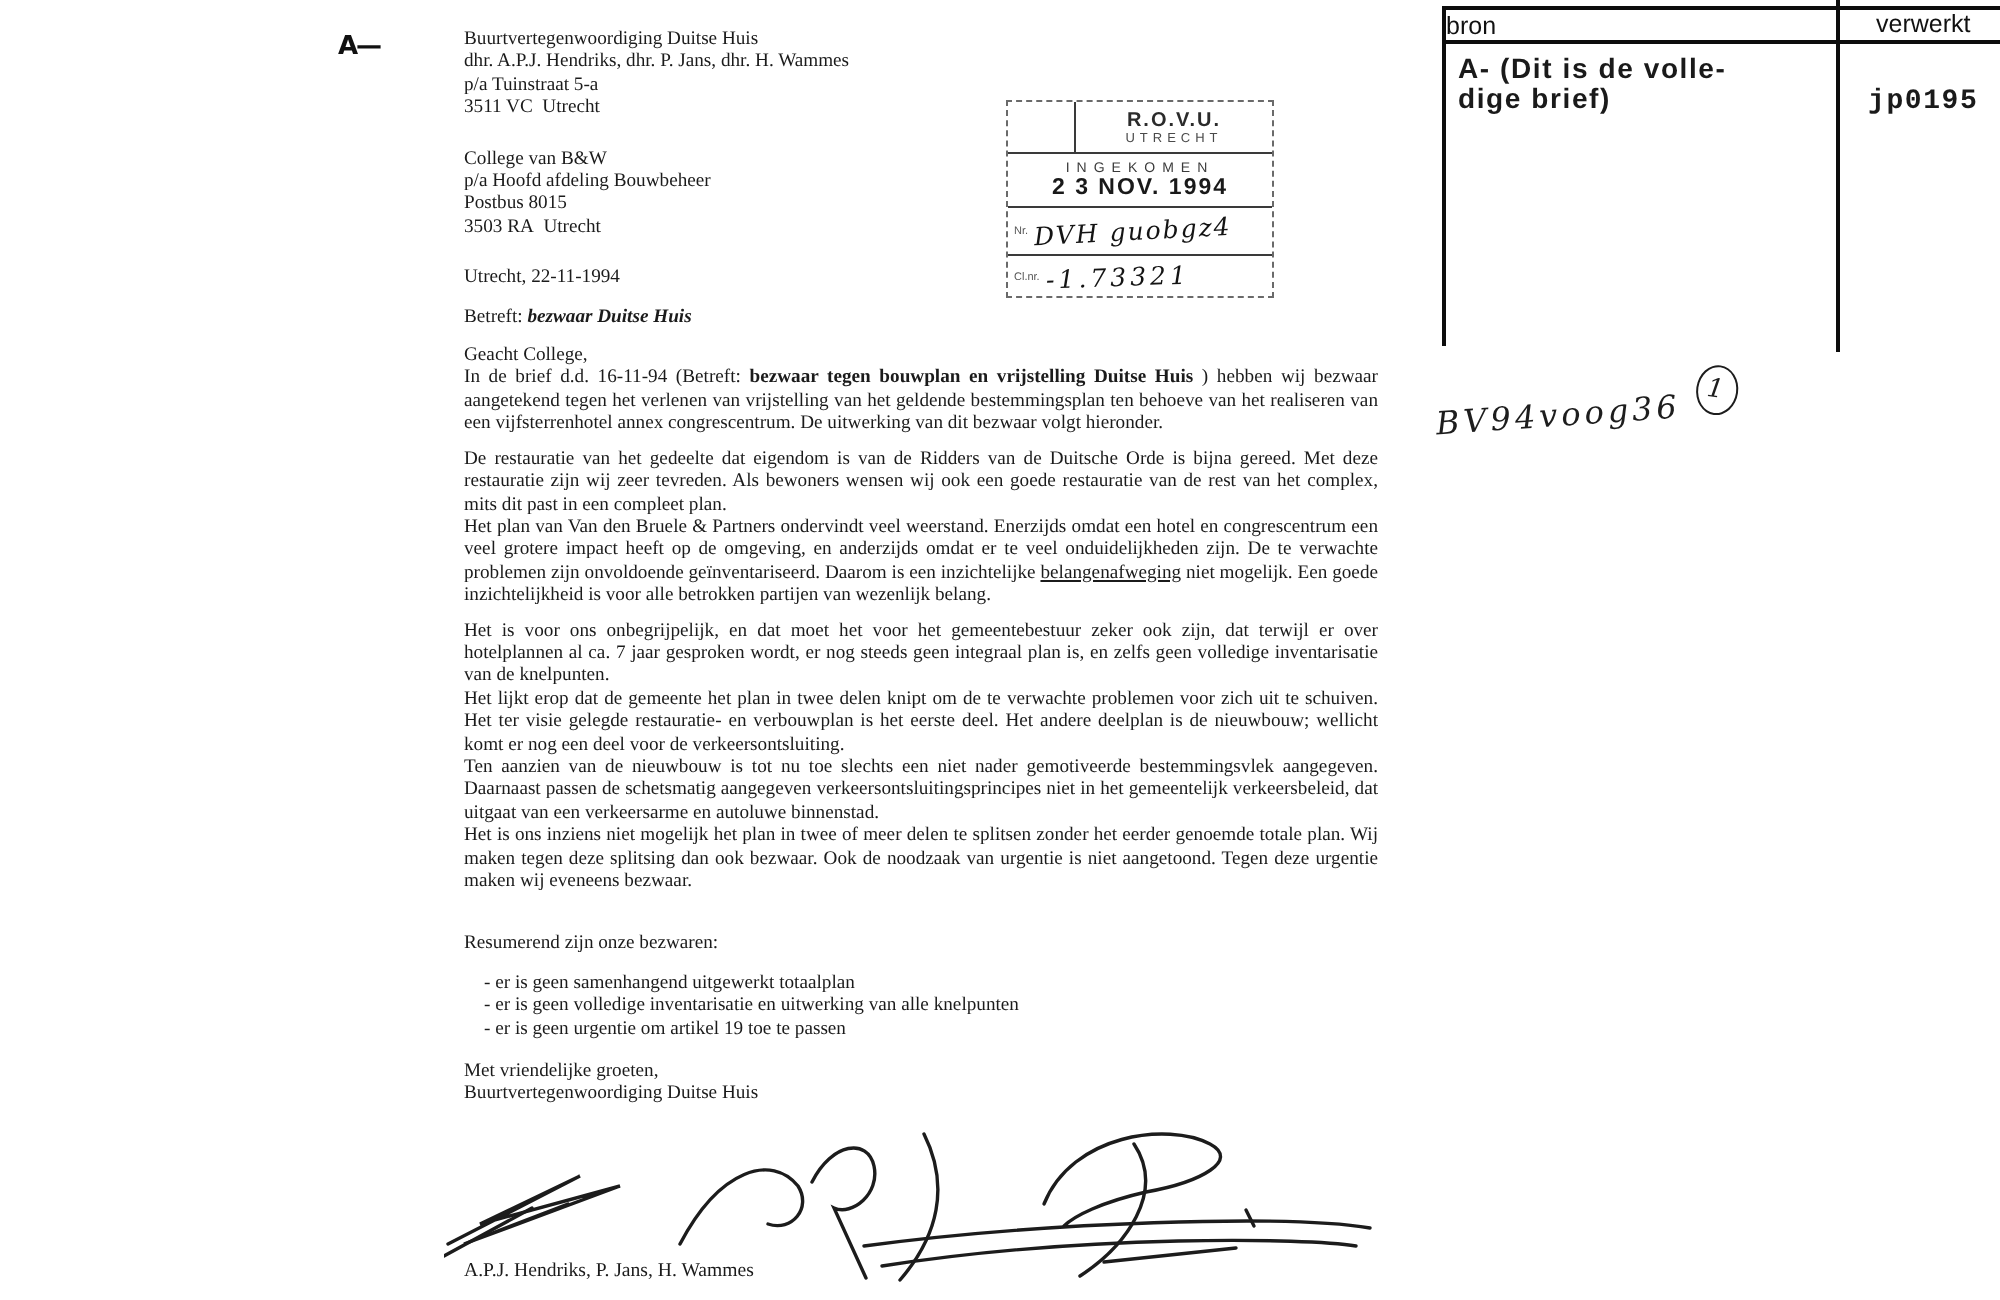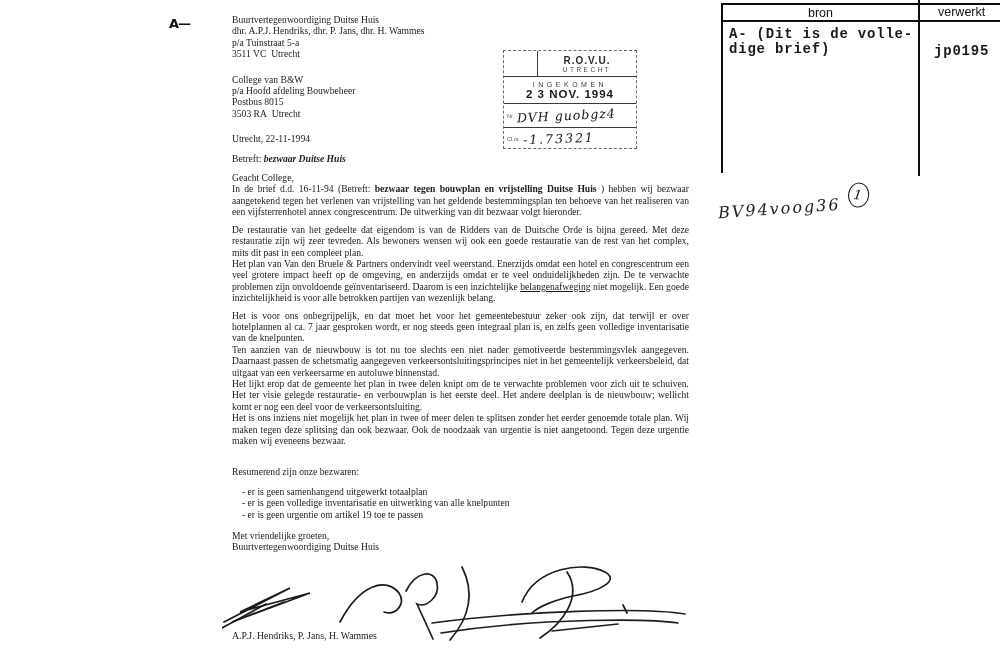--- a/index.html
+++ b/index.html
@@ -55,25 +55,25 @@
   .hand{font-family:"DejaVu Serif",serif;font-style:italic;color:#141414;}
   .stamp-ref{font-size:12.5px;transform:rotate(-3deg);letter-spacing:1px;}
   .stamp-clnr{font-size:12.5px;letter-spacing:2px;transform:rotate(-2deg);}
 
   
   .routing{position:absolute;left:721px;top:3px;width:279px;height:170px;
            border-top:2px solid #0d0d0d;border-left:2px solid #0d0d0d;box-sizing:border-box;
            font-family:"Liberation Sans",sans-serif;color:#111;}
   .rt-divider{position:absolute;left:195px;top:-6px;width:2px;height:177px;background:#0d0d0d;}
   .rt-header{display:flex;height:17px;border-bottom:2px solid #0d0d0d;box-sizing:border-box;}
-  .rt-h1{width:195px;text-align:center;font-size:12.5px;line-height:16px;}
+  .rt-h1{width:195px;font-size:12.5px;line-height:16px;}
   .rt-h2{flex:1;padding-left:20px;font-size:12.5px;line-height:15px;}
   .rt-body{display:flex;}
   .rt-c1{width:195px;padding:5px 0 0 6px;box-sizing:border-box;
-         font-family:Liberation Mono, monospace;font-weight:bold;font-size:14px;
+         font-family:Liberation Sans, sans-serif;font-weight:bold;font-size:14px;
          letter-spacing:0.8px;line-height:15px;color:#1a1a1a;}
   .rt-c2{flex:1;padding:21px 0 0 16px;font-family:"Liberation Mono",monospace;
          font-weight:bold;font-size:14px;letter-spacing:0.8px;color:#1a1a1a;}
 
   
   .file-note{position:absolute;left:718px;top:196px;transform:rotate(-4deg);
              font-family:"DejaVu Serif",serif;font-style:italic;font-size:16px;
              letter-spacing:2px;color:#1d1d1d;white-space:nowrap;}
   .circled{display:inline-block;width:19px;height:23px;line-height:23px;text-align:center;
            border:1.6px solid #1d1d1d;border-radius:50%;font-size:13px;
@@ -107,22 +107,22 @@
 
     <p class="p1"><span>In de brief d.d. 16-11-94 (Betreft: </span><span class="em-it">bezwaar tegen bouwplan en vrijstelling Duitse Huis</span><span> ) hebben wij bezwaar aangetekend tegen het verlenen van vrijstelling van het geldende bestemmingsplan ten behoeve van het realiseren van een vijfsterrenhotel annex congrescentrum. De uitwerking van dit bezwaar volgt hieronder.</span></p>
 
     <div class="p2">
       <p>De restauratie van het gedeelte dat eigendom is van de Ridders van de Duitsche Orde is bijna gereed. Met deze restauratie zijn wij zeer tevreden. Als bewoners wensen wij ook een goede restauratie van de rest van het complex, mits dit past in een compleet plan.</p>
       <p><span>Het plan van Van den Bruele &amp; Partners ondervindt veel weerstand. Enerzijds omdat een hotel en congrescentrum een veel grotere impact heeft op de omgeving, en anderzijds omdat er te veel onduidelijkheden zijn. De te verwachte problemen zijn onvoldoende geïnventariseerd. Daarom is een inzichtelijke </span><span class="u">belangenafweging</span><span> niet mogelijk. Een goede inzichtelijkheid is voor alle betrokken partijen van wezenlijk belang.</span></p>
     </div>
 
     <div class="p3">
       <p>Het is voor ons onbegrijpelijk, en dat moet het voor het gemeentebestuur zeker ook zijn, dat terwijl er over hotelplannen al ca. 7 jaar gesproken wordt, er nog steeds geen integraal plan is, en zelfs geen volledige inventarisatie van de knelpunten.</p>
+      <p>Het lijkt erop dat de gemeente het plan in twee delen knipt om de te verwachte problemen voor zich uit te schuiven. Het ter visie gelegde restauratie- en verbouwplan is het eerste deel. Het andere deelplan is de nieuwbouw; wellicht komt er nog een deel voor de verkeersontsluiting.</p>
       <p>Ten aanzien van de nieuwbouw is tot nu toe slechts een niet nader gemotiveerde bestemmingsvlek aangegeven. Daarnaast passen de schetsmatig aangegeven verkeersontsluitingsprincipes niet in het gemeentelijk verkeersbeleid, dat uitgaat van een verkeersarme en autoluwe binnenstad.</p>
-      <p>Het lijkt erop dat de gemeente het plan in twee delen knipt om de te verwachte problemen voor zich uit te schuiven. Het ter visie gelegde restauratie- en verbouwplan is het eerste deel. Het andere deelplan is de nieuwbouw; wellicht komt er nog een deel voor de verkeersontsluiting.</p>
     </div>
 
     <p class="p4">Het is ons inziens niet mogelijk het plan in twee of meer delen te splitsen zonder het eerder genoemde totale plan. Wij maken tegen deze splitsing dan ook bezwaar. Ook de noodzaak van urgentie is niet aangetoond. Tegen deze urgentie maken wij eveneens bezwaar.</p>
 
     <div class="summary-intro">Resumerend zijn onze bezwaren:</div>
 
     <div class="bullets">
       <div>- er is geen samenhangend uitgewerkt totaalplan</div>
       <div>- er is geen volledige inventarisatie en uitwerking van alle knelpunten</div>
       <div>- er is geen urgentie om artikel 19 toe te passen</div>

